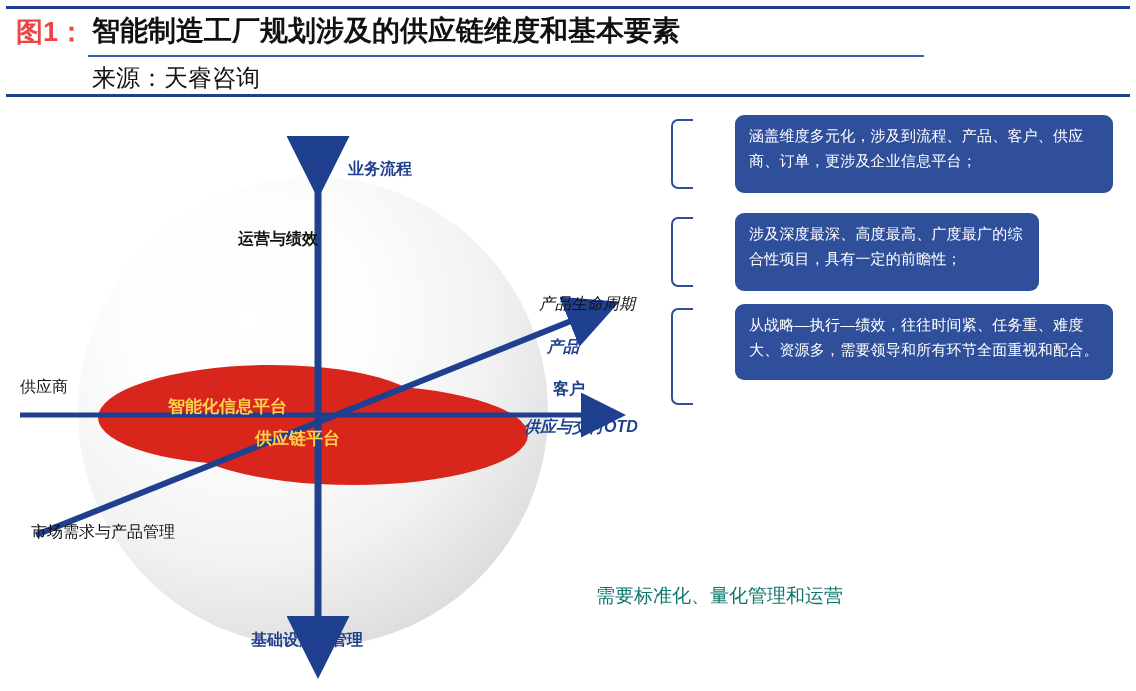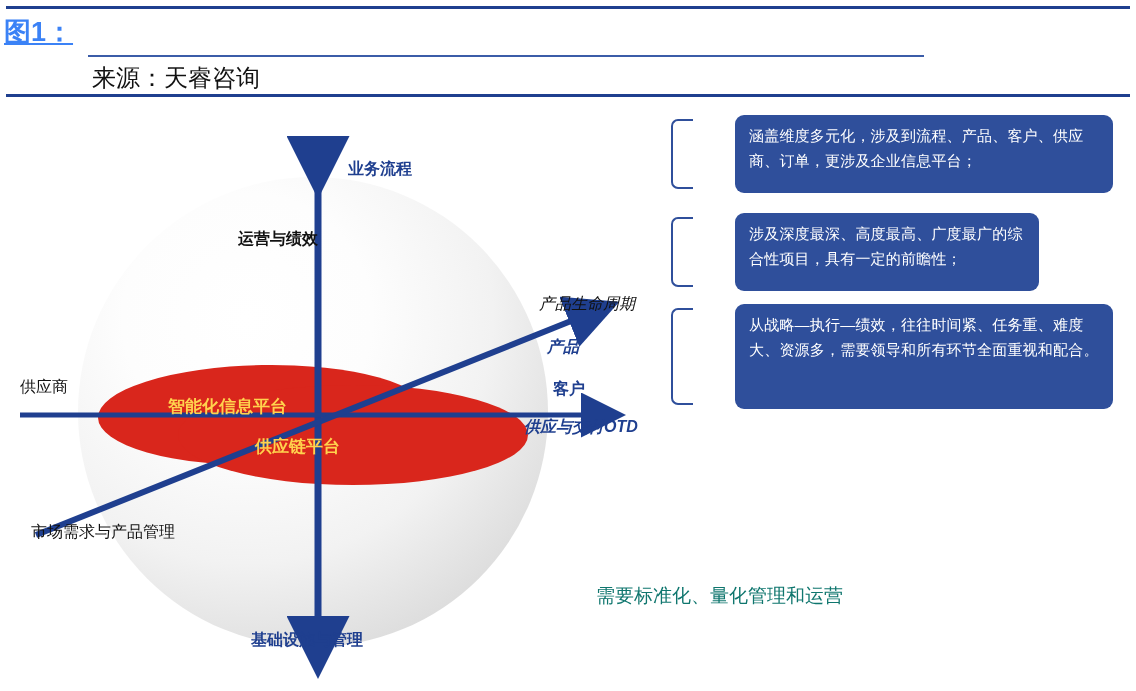--- a/index.html
+++ b/index.html
@@ -19,24 +19,23 @@
   #header {
     position: absolute;
     left: 0; top: 0;
     width: 1136px; height: 96px;
   }
   #header-rule-top {
     position: absolute; left: 6px; top: 6px; width: 1124px; height: 3px;
     background: #1f3f8f;
   }
   #fig-label {
-    position: absolute; left: 4px; top: 14px;
-    font-size: 27px; font-weight: bold; color: #3b82f6;
+    position: absolute; left: 16px; top: 14px;
+    font-size: 27px; font-weight: bold; color: #ef4444;
     letter-spacing: 0px;
-    text-decoration: underline;
   }
   #title-text {
     position: absolute; left: 92px; top: 12px;
     font-size: 28px; font-weight: bold; color: #111;
     white-space: nowrap;
   }
   #header-rule-mid {
     position: absolute; left: 88px; top: 55px; width: 836px; height: 2px;
     background: #3b5ca8;
   }
@@ -84,21 +83,20 @@
   }
   #label-info-platform {
     position: absolute; left: 168px; top: 298px;
     font-size: 17px; font-weight: bold; color: #ffd24d;
     white-space: nowrap;
   }
   #label-supply-platform {
     position: absolute; left: 255px; top: 330px;
     font-size: 17px; font-weight: bold; color: #ffd24d;
     white-space: nowrap;
-    margin-top: 8px;
   }
 
   
   #axes { position: absolute; left: 0; top: 0; width: 1136px; height: 594px; }
 
   .axis-label {
     position: absolute;
     font-size: 16px; font-weight: bold;
     color: #1f3f8f;
     white-space: nowrap;
@@ -123,21 +121,21 @@
   .bracket {
     position: absolute;
     border: 2px solid #2f4f9b;
     border-right: none;
     border-radius: 7px 0 0 7px;
   }
   #callout1 { left: 689px; top: 18px; width: 378px; height: 78px; }
   #bracket1 { left: 671px; top: 22px; width: 22px; height: 70px; }
   #callout2 { left: 689px; top: 116px; width: 304px; height: 78px; }
   #bracket2 { left: 671px; top: 120px; width: 22px; height: 70px; }
-  #callout3 { left: 689px; top: 207px; width: 378px; height: 105px; }
+  #callout3 { left: 689px; top: 207px; width: 378px; height: 76px; }
   #bracket3 { left: 671px; top: 211px; width: 22px; height: 97px; }
 
   
   #chevrons {
     position: absolute; left: 536px; top: 355px;
     width: 480px; height: 110px;
   }
   .chev-label {
     position: absolute;
     font-size: 16px; color: #ffffff;
@@ -148,20 +146,21 @@
     font-size: 19px; color: #0f766e;
     white-space: nowrap;
   }
 </style>
 </head>
 <body>
 
 <div id="header">
   <div id="header-rule-top"></div>
   <div id="fig-label">图1：</div>
+  <div id="title-text">智能制造工厂规划涉及的供应链维度和基本要素</div>
   <div id="header-rule-mid"></div>
   <div id="source-text">来源：天睿咨询</div>
   <div id="header-rule-bottom"></div>
 </div>
 
 <div id="canvas">
 
   <div id="sphere"></div>
   <div id="ellipse-info"></div>
   <div id="ellipse-supply"></div>

